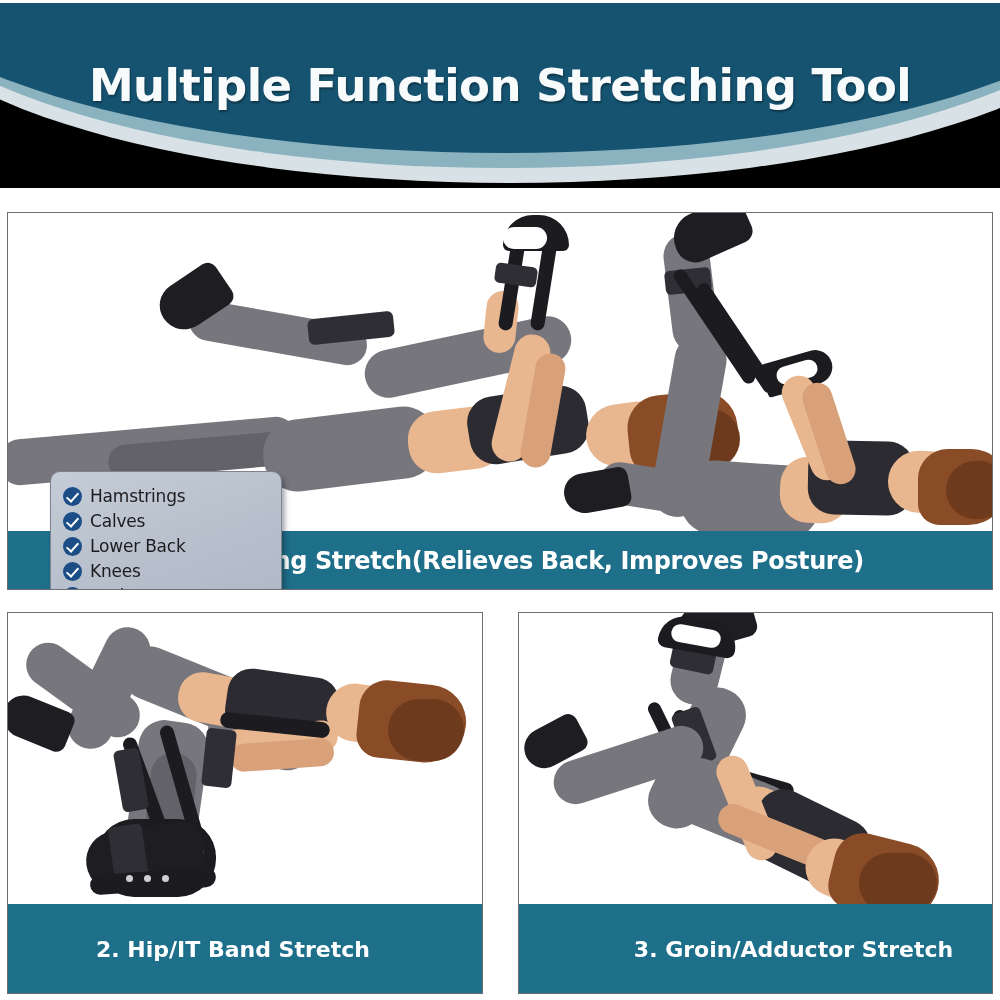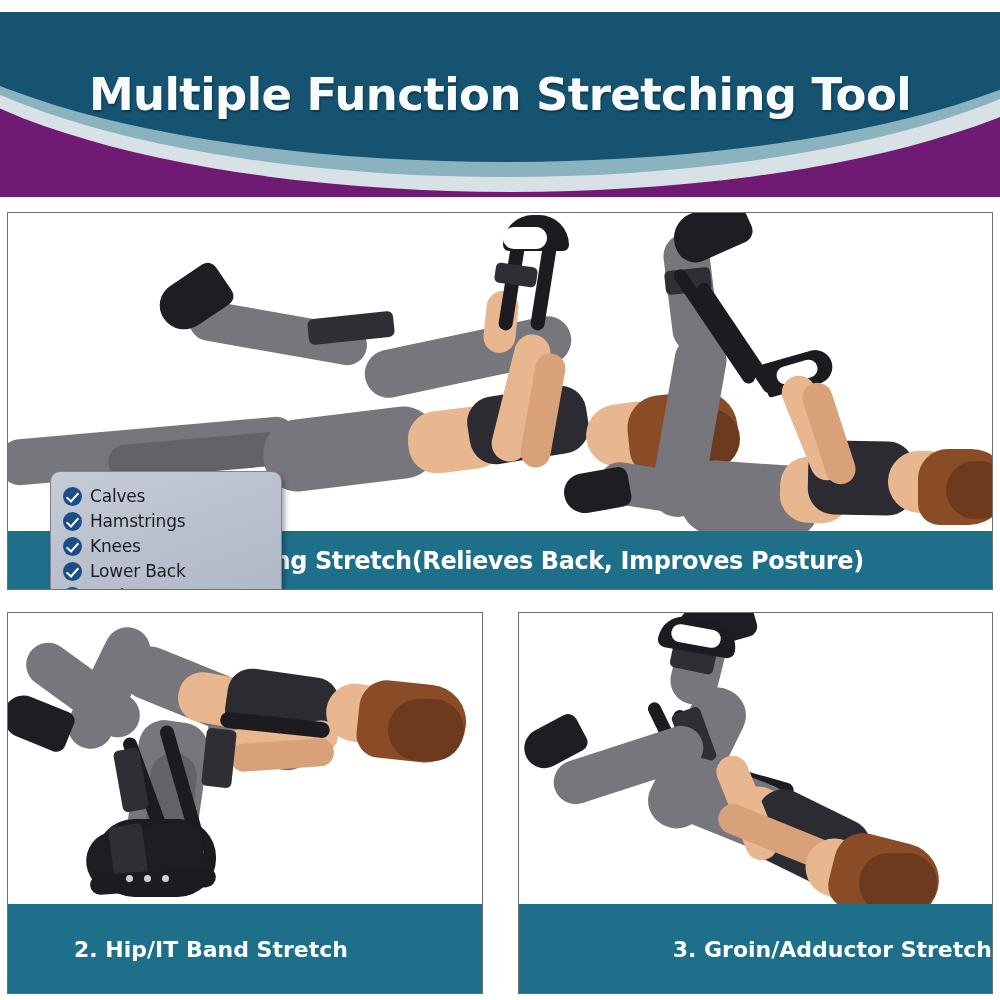--- a/index.html
+++ b/index.html
@@ -11,24 +11,24 @@
     width: 1000px;
     height: 1000px;
     font-family: "Liberation Sans", sans-serif;
     overflow: hidden;
     position: relative;
   }
 
   
   .header {
     position: absolute;
-    left: 0; top: 12px;
+    left: 0; top: 3px;
     width: 1000px; height: 185px;
     overflow: hidden;
-    background: #701a75;
+    background: #000000;
   }
   .header-swoosh-light {
     position: absolute;
     left: -120px; top: -520px;
     width: 1260px; height: 700px;
     background: #d8e1e5;
     border-radius: 0 0 52% 52% / 0 0 30% 30%;
   }
   .header-swoosh-mid {
     position: absolute;
@@ -100,28 +100,28 @@
     font-size: 24px;
     text-align: center;
     letter-spacing: -0.4px;
     padding: 0 10px;
   }
   .cap-2 {
     top: 291px;
     height: 91px;
     font-size: 22px;
     text-align: left;
-    padding: 0 0 0 66px;
+    padding: 0 0 0 88px;
     line-height: 1.32;
   }
   .cap-3 {
     top: 291px;
     height: 91px;
     font-size: 22px;
-    text-align: right;
+    text-align: center;
     padding: 0 0 0 76px;
     line-height: 1.32;
   }
   .cap-line { display: block; }
 
   
   .checklist {
     position: absolute;
     left: 42px; top: 258px;
     width: 232px;
@@ -247,33 +247,33 @@
       <div class="fg skin" style="left:880px; top:238px; width:74px; height:62px; border-radius:32px; transform:rotate(3deg);"></div>
       <div class="fg hair" style="left:910px; top:236px; width:90px; height:76px; border-radius:36px 44px 48px 26px;"></div>
       <div class="fg hair-d" style="left:938px; top:248px; width:62px; height:58px; border-radius:30px;"></div>
     </div>
 
   </div>
 
   <div class="checklist" id="checklist-box">
       <div class="check-row">
         <span class="check-icon"></span>
+        <span class="check-label">Hamstrings</span>
+      </div>
+      <div class="check-row">
+        <span class="check-icon"></span>
         <span class="check-label">Calves</span>
       </div>
       <div class="check-row">
         <span class="check-icon"></span>
-        <span class="check-label">Hamstrings</span>
+        <span class="check-label">Lower Back</span>
       </div>
       <div class="check-row">
         <span class="check-icon"></span>
         <span class="check-label">Knees</span>
-      </div>
-      <div class="check-row">
-        <span class="check-icon"></span>
-        <span class="check-label">Lower Back</span>
       </div>
       <div class="check-row">
         <span class="check-icon"></span>
         <span class="check-label">Groin</span>
       </div>
     </div>
 
   <div class="caption cap-1">
     <span class="cap-line">1. Hamstring Stretch(Relieves Back, Improves Posture)</span>
   </div>

